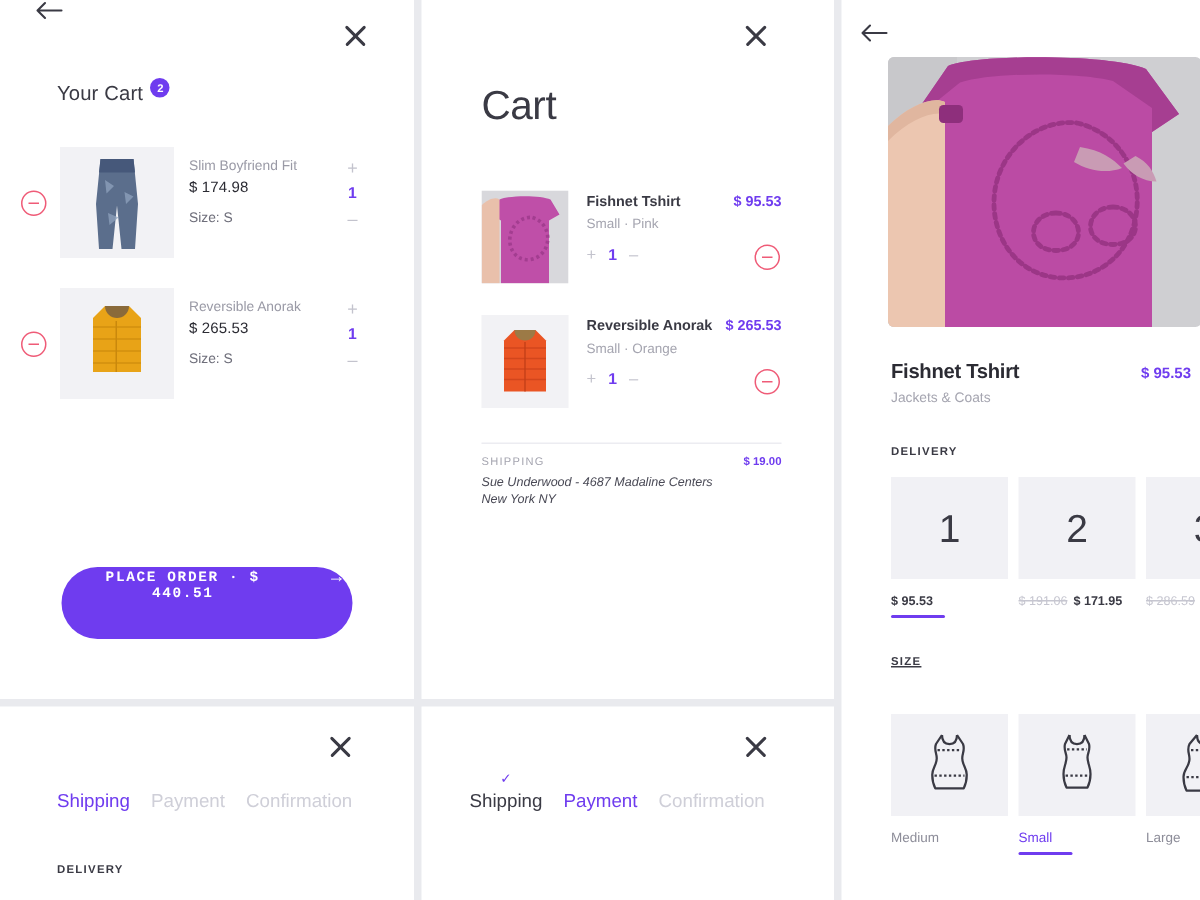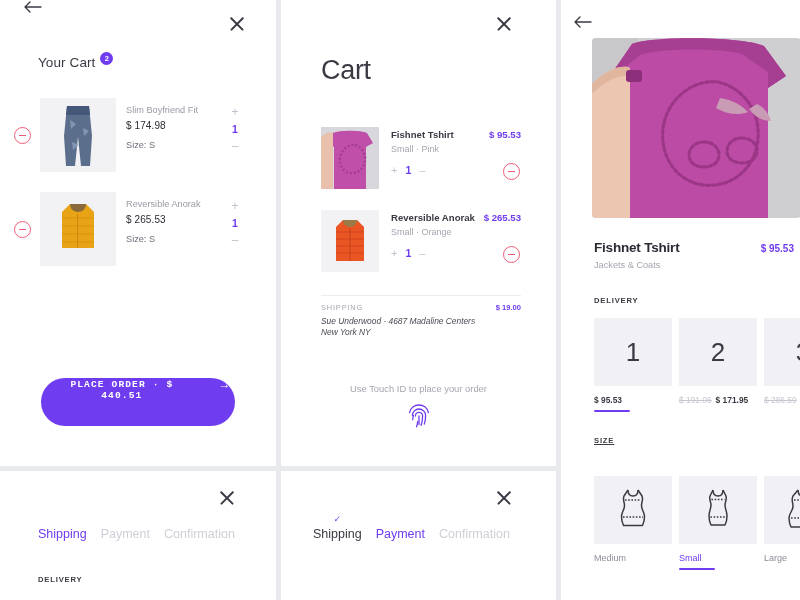--- a/index.html
+++ b/index.html
@@ -297,33 +297,20 @@
       <div class="hdr">
         <span class="t">SHIPPING</span>
         <span class="p">$ 19.00</span>
       </div>
       <div class="addr">
         <div>Sue Underwood - 4687 Madaline Centers</div>
         <div>New York NY</div>
       </div>
     </div>
 
-    <div class="touch">
-      <div class="cap">Use Touch ID to place your order</div>
-      <div class="fp">
-        <svg width="22" height="26" viewBox="0 0 22 26" fill="none" stroke="#6F3CEF" stroke-width="1.3" stroke-linecap="round">
-          <path d="M1.6 9.5C2.6 5 6.4 2 11 2s8.4 3 9.4 7.5"></path>
-          <path d="M4.4 12.5C4.4 8.8 7.4 6 11 6s6.6 2.8 6.6 6.5c0 3-.4 6-1.3 8.6"></path>
-          <path d="M7.4 13c0-2 1.6-3.6 3.6-3.6s3.6 1.6 3.6 3.6c0 3.2-.5 6.4-1.5 9.3"></path>
-          <path d="M11 13v8.4"></path>
-          <path d="M4.6 16.6c.5-1.6.7-3 .7-4.3"></path>
-          <path d="M8.6 23.8c.6-1.8 1-3.6 1.1-5.4"></path>
-        </svg>
-      </div>
-    </div>
   </div>
 
   <div class="panel" id="panel-product">
     <div class="icon-back" style="left:13px;top:15px;">
       <svg width="18" height="14" viewBox="0 0 18 14" fill="none" stroke="#3a3a44" stroke-width="1.4" stroke-linecap="round" stroke-linejoin="round">
         <path d="M17 7H1M6 2 1 7l5 5"></path>
       </svg>
     </div>
 
     <div class="hero">

